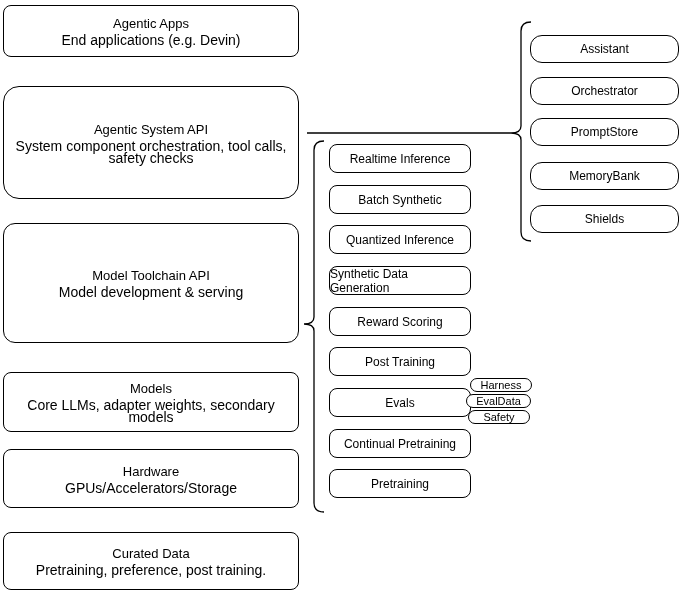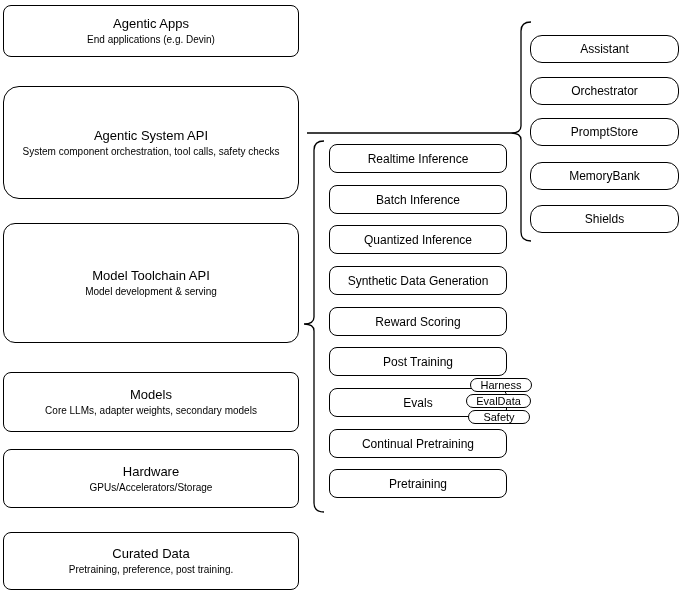--- a/index.html
+++ b/index.html
@@ -15,24 +15,24 @@
   #lines path{stroke:#000000;stroke-width:1.3;fill:none;}
 
   .lbox{
     position:absolute;left:3px;width:296px;
     box-sizing:border-box;
     border:1.3px solid #000000;background:#ffffff;
     display:flex;flex-direction:column;justify-content:center;align-items:center;
     gap:3px;text-align:center;z-index:2;
   }
   .btitle{font-size:13px;line-height:15px;}
-  .bsub{font-size:10px;line-height:12px;padding:0 6px;}
+  .bsub{font-size:14px;line-height:12px;padding:0 6px;}
 
   .mbox{
-    position:absolute;left:329px;width:178px;height:29px;
+    position:absolute;left:329px;width:142px;height:29px;
     box-sizing:border-box;border:1.3px solid #000000;border-radius:8px;
     background:#ffffff;display:flex;justify-content:center;align-items:center;
     font-size:12px;z-index:2;
   }
   .rbox{
     position:absolute;left:530px;width:149px;height:28px;
     box-sizing:border-box;border:1.3px solid #000000;border-radius:12px;
     background:#ffffff;display:flex;justify-content:center;align-items:center;
     font-size:12px;z-index:2;
   }
@@ -81,21 +81,21 @@
 
   <div class="lbox" style="top:532px;height:58px;border-radius:8px">
     <div class="btitle">Curated Data</div>
     <div class="bsub">Pretraining, preference, post training.</div>
   </div>
 
   <div class="mbox" style="top:144px">
     <span>Realtime Inference</span>
   </div>
   <div class="mbox" style="top:185px">
-    <span>Batch Inference</span>
+    <span>Batch Synthetic</span>
   </div>
   <div class="mbox" style="top:225px">
     <span>Quantized Inference</span>
   </div>
   <div class="mbox" style="top:307px">
     <span>Reward Scoring</span>
   </div>
   <div class="mbox" style="top:266px">
     <span>Synthetic Data Generation</span>
   </div>

